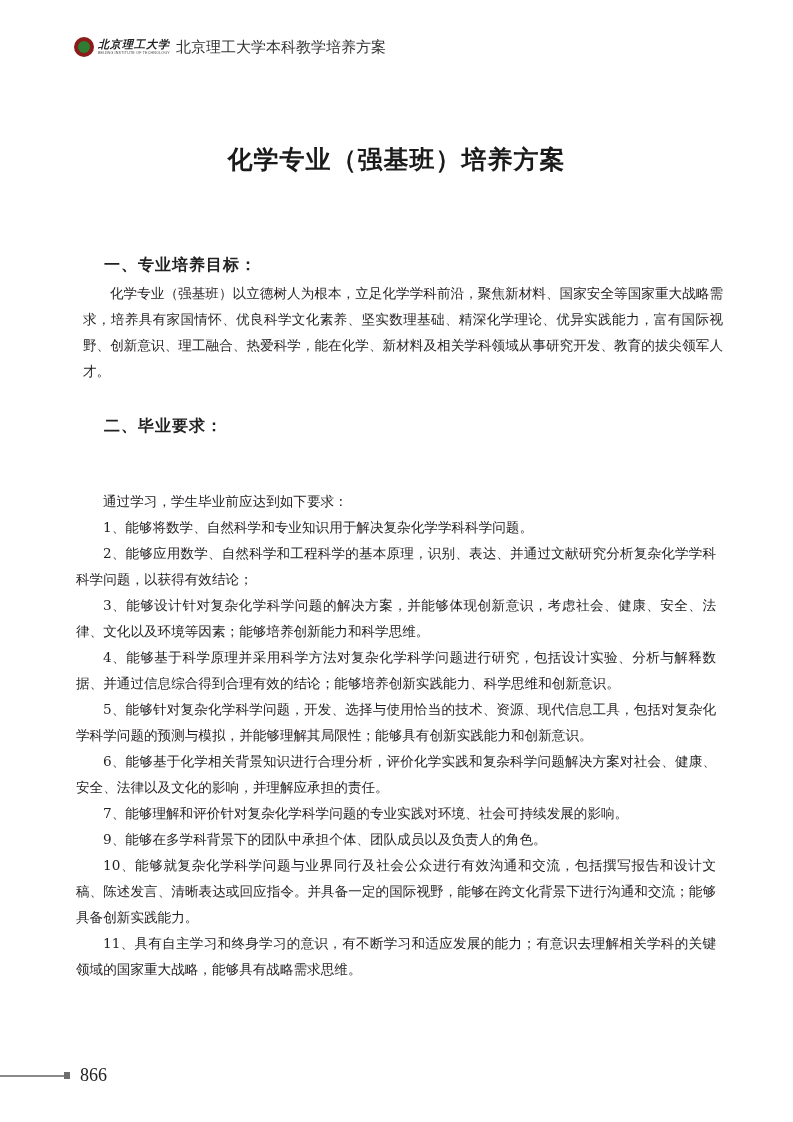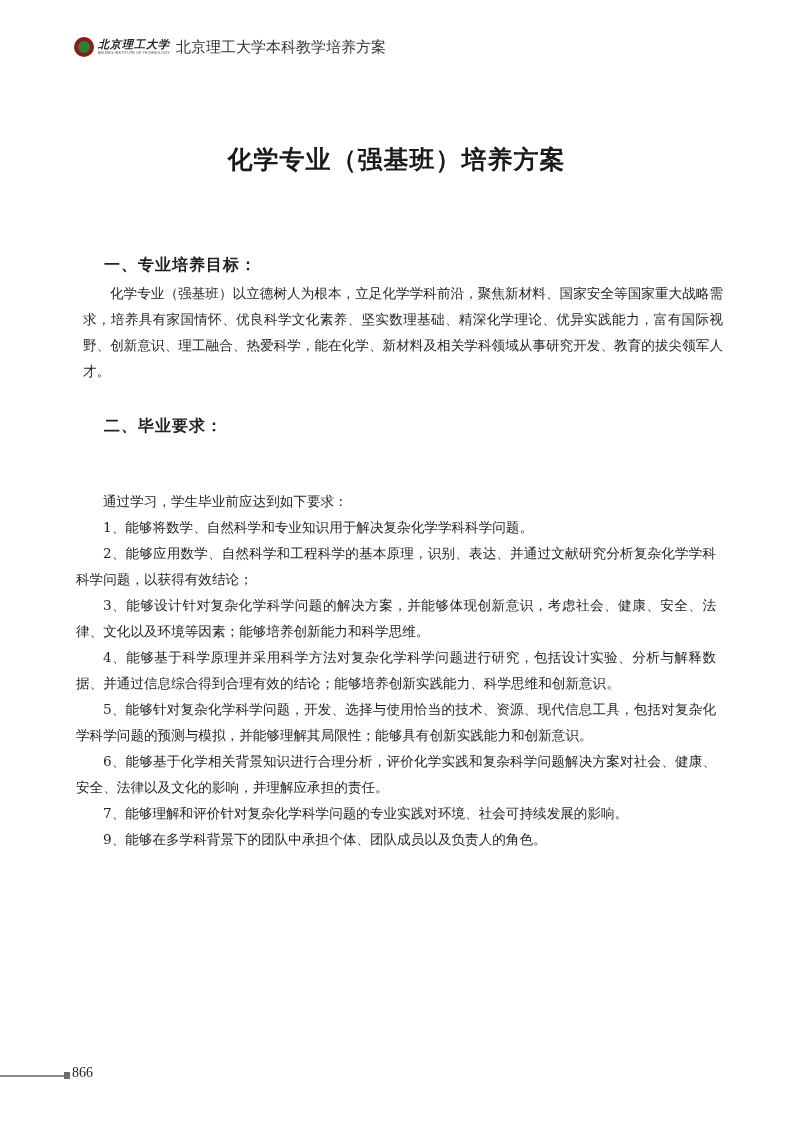--- a/index.html
+++ b/index.html
@@ -11,21 +11,21 @@
   .logo-text { display:flex; flex-direction:column; margin-right:6px; }
   .logo-cn { font-family:"DejaVu Serif",serif; font-weight:bold; font-size:11px; letter-spacing:1px; color:#222; line-height:12px; font-style:italic; }
   .logo-en { font-family:"Liberation Sans",sans-serif; font-size:3.6px; color:#444; line-height:5px; letter-spacing:0.2px; }
   .header-title { font-family:"DejaVu Sans","Liberation Sans",sans-serif; font-size:15px; color:#333; }
   .doc-title { position:absolute; left:0; right:0; top:143px; text-align:center; font-size:25px; font-weight:bold; letter-spacing:1px; color:#1a1a1a; }
   .section-heading { position:absolute; left:104px; font-size:16px; font-weight:bold; color:#222; letter-spacing:1px; }
   .para { position:absolute; left:76px; width:640px; font-size:13.6px; line-height:26px; color:#231f20; text-align:justify; }
   .para p { margin:0; text-indent:27px; }
   .footer-line { position:absolute; left:0; top:1075px; width:64px; height:1.5px; background:#8a8a8a; }
   .footer-square { position:absolute; left:64px; top:1072px; width:6px; height:7px; background:#6d6d6d; }
-  .page-number { position:absolute; left:72px; top:1065px; font-size:14px; color:#222; font-family:"Liberation Serif",serif; }
+  .page-number { position:absolute; left:80px; top:1065px; font-size:18px; color:#222; font-family:"Liberation Serif",serif; }
 </style>
 </head>
 <body>
 
 <div class="header">
   <div class="logo-emblem"></div>
   <div class="logo-text">
     <span class="logo-cn">北京理工大学</span>
     <span class="logo-en">BEIJING INSTITUTE OF TECHNOLOGY</span>
   </div>
@@ -45,17 +45,19 @@
 <div class="para" style="top:488px;">
   <p>通过学习，学生毕业前应达到如下要求：</p>
   <p>1、能够将数学、自然科学和专业知识用于解决复杂化学学科科学问题。</p>
   <p>2、能够应用数学、自然科学和工程科学的基本原理，识别、表达、并通过文献研究分析复杂化学学科科学问题，以获得有效结论；</p>
   <p>3、能够设计针对复杂化学科学问题的解决方案，并能够体现创新意识，考虑社会、健康、安全、法律、文化以及环境等因素；能够培养创新能力和科学思维。</p>
   <p>4、能够基于科学原理并采用科学方法对复杂化学科学问题进行研究，包括设计实验、分析与解释数据、并通过信息综合得到合理有效的结论；能够培养创新实践能力、科学思维和创新意识。</p>
   <p>5、能够针对复杂化学科学问题，开发、选择与使用恰当的技术、资源、现代信息工具，包括对复杂化学科学问题的预测与模拟，并能够理解其局限性；能够具有创新实践能力和创新意识。</p>
   <p>6、能够基于化学相关背景知识进行合理分析，评价化学实践和复杂科学问题解决方案对社会、健康、安全、法律以及文化的影响，并理解应承担的责任。</p>
   <p>7、能够理解和评价针对复杂化学科学问题的专业实践对环境、社会可持续发展的影响。</p>
   <p>9、能够在多学科背景下的团队中承担个体、团队成员以及负责人的角色。</p>
+  <p>10、能够就复杂化学科学问题与业界同行及社会公众进行有效沟通和交流，包括撰写报告和设计文稿、陈述发言、清晰表达或回应指令。并具备一定的国际视野，能够在跨文化背景下进行沟通和交流；能够具备创新实践能力。</p>
+  <p>11、具有自主学习和终身学习的意识，有不断学习和适应发展的能力；有意识去理解相关学科的关键领域的国家重大战略，能够具有战略需求思维。</p>
 </div>
 
 <div class="footer-line"></div>
 <div class="footer-square"></div>
 <div class="page-number">866</div>
 
 </body></html>

